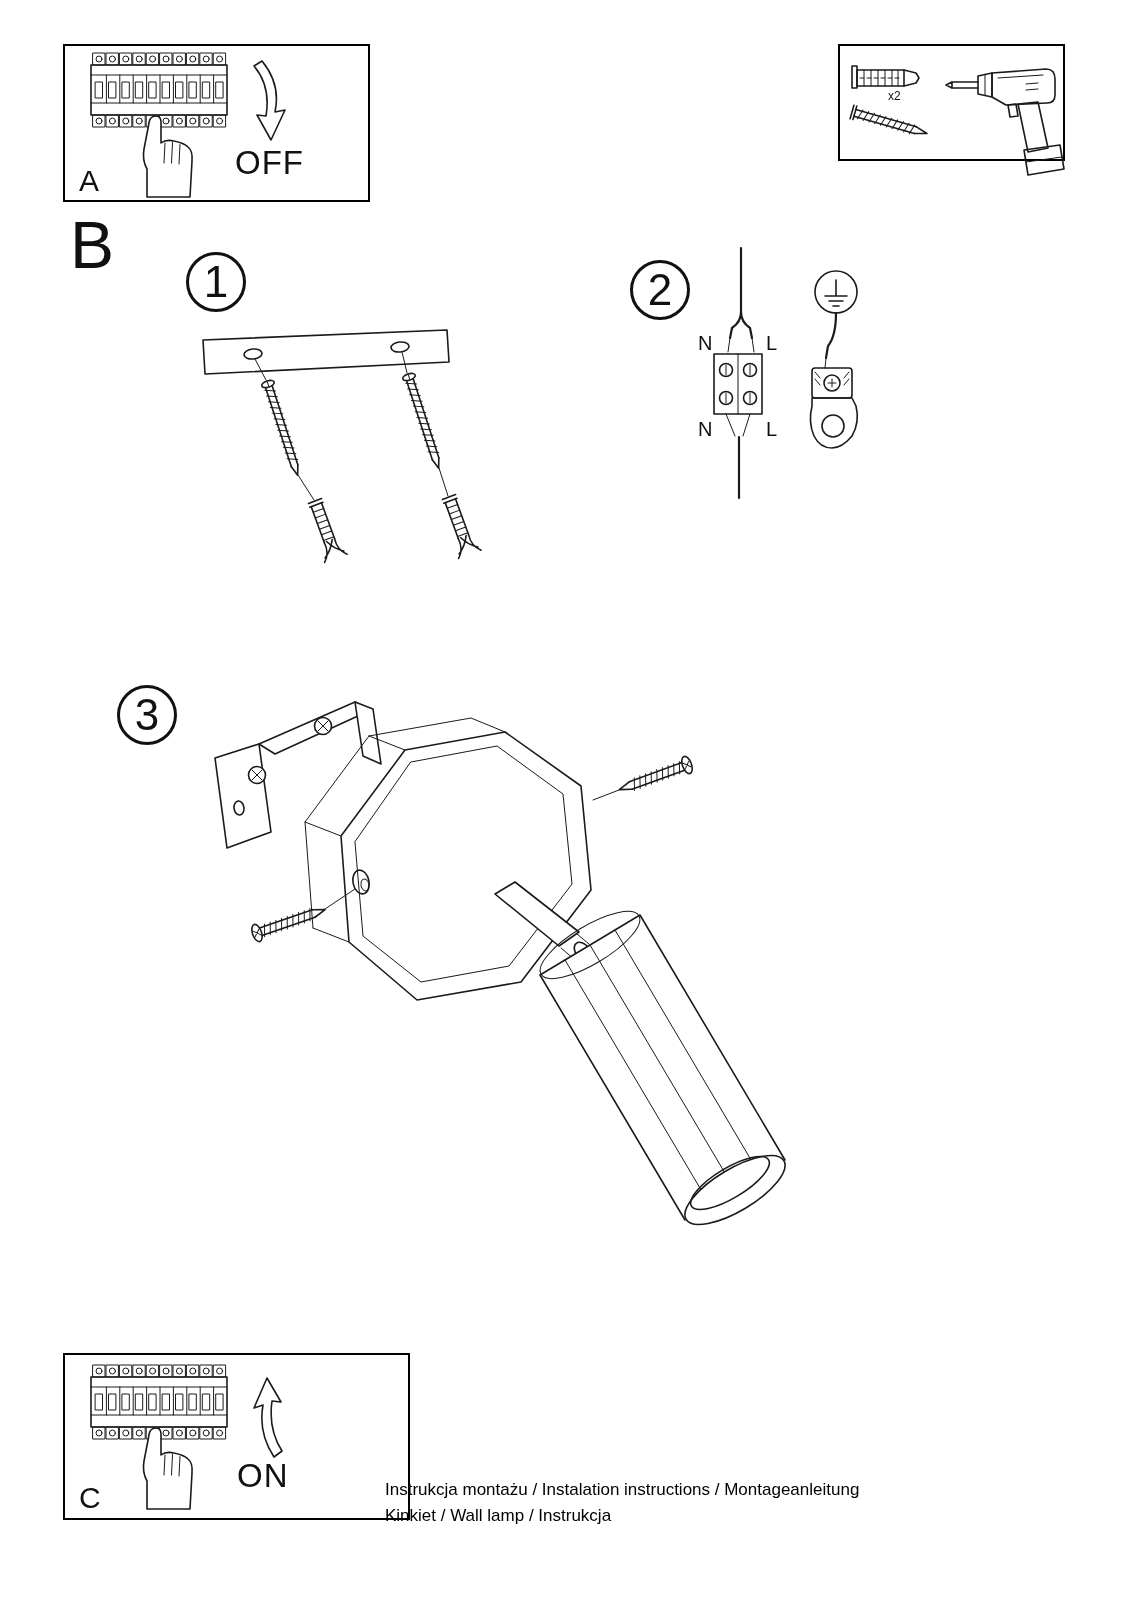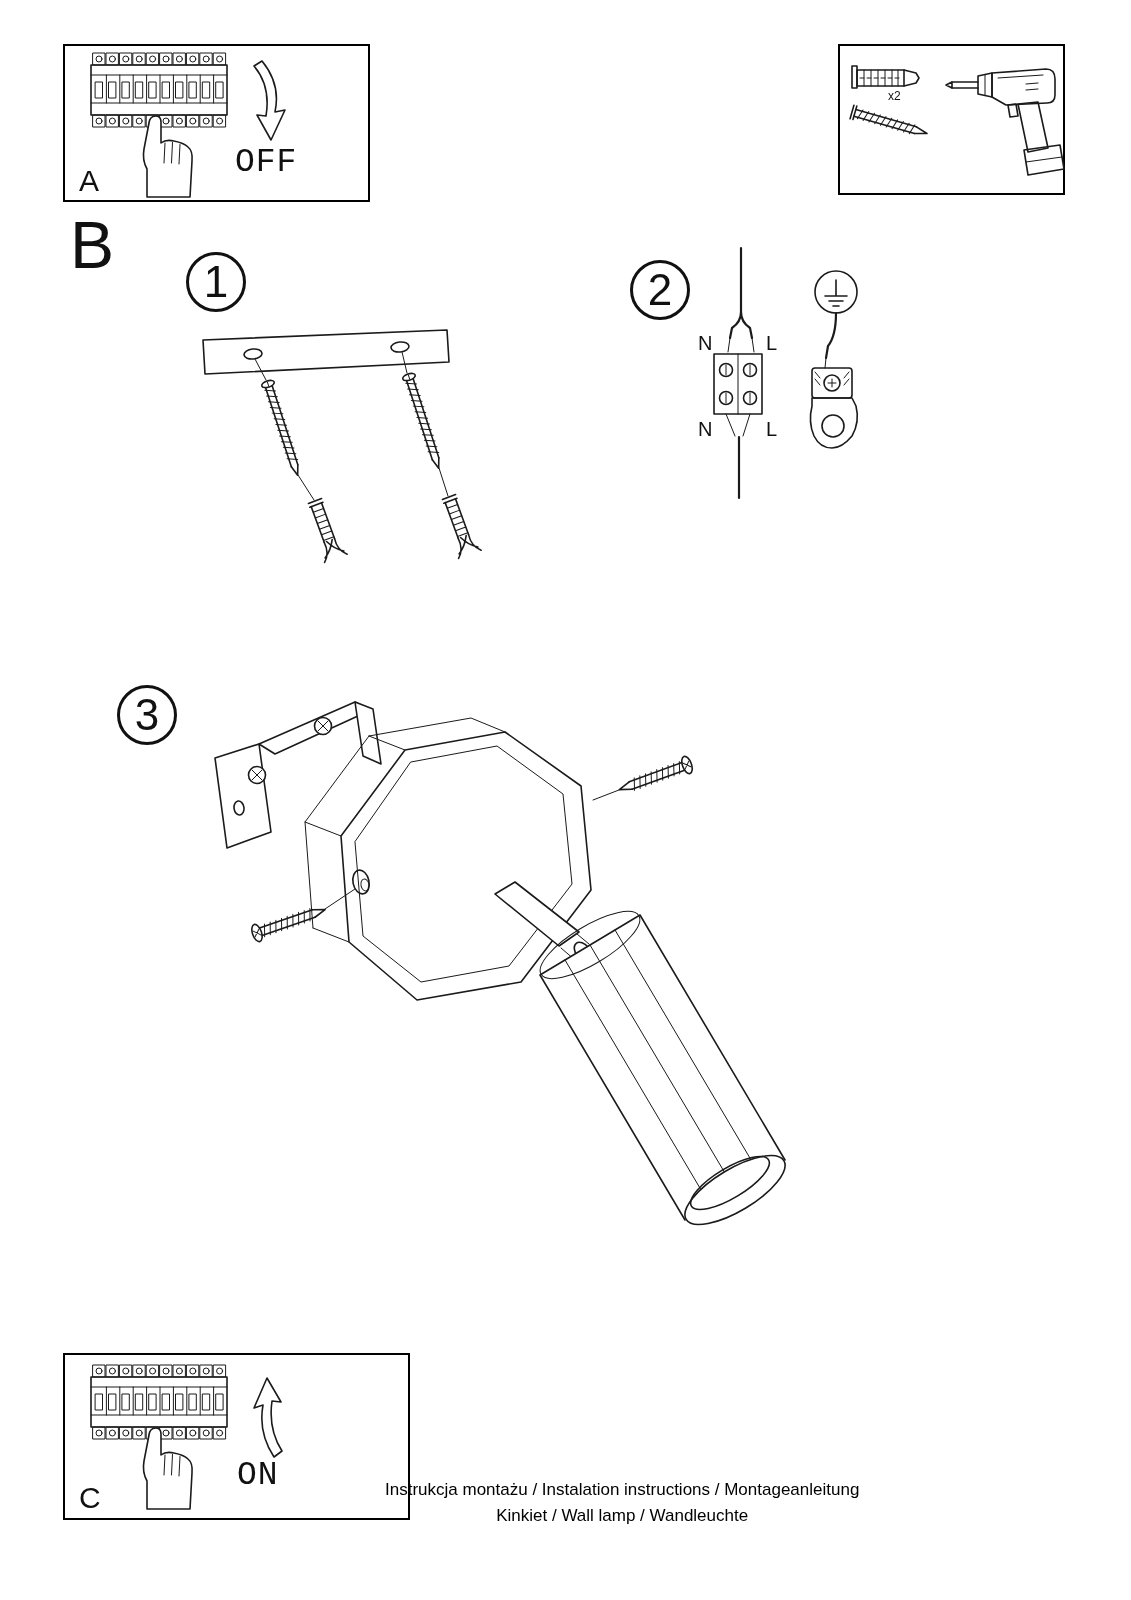--- a/index.html
+++ b/index.html
@@ -5,21 +5,21 @@
   * { margin:0; padding:0; box-sizing:border-box; }
   html,body { background:#ffffff; }
   .page {
     position:relative; width:1131px; height:1600px; background:#ffffff;
     font-family:"Liberation Sans", sans-serif; color:#111; overflow:hidden;
   }
   .box { position:absolute; border:2px solid #000; background:#fff; }
   .abs { position:absolute; }
   svg.abs { overflow:visible; }
   .panel-letter { position:absolute; font-size:30px; color:#111; }
-  .action-label { position:absolute; font-size:33px; color:#111; letter-spacing:1px;font-family:Liberation Mono, monospace; }
+  .action-label { position:absolute; font-size:33px; color:#111; letter-spacing:1px; }
   .big-letter { position:absolute; font-size:66px; line-height:1; color:#111; }
   .circle-num {
     position:absolute; width:60px; height:60px; border:3px solid #111; border-radius:50%;
     display:flex; align-items:center; justify-content:center; font-size:44px; color:#111; background:#fff;
   }
   .footer { position:absolute; font-size:17px; line-height:26px; color:#000; }
   
   .ln { fill:none; stroke:#1b1b1b; stroke-width:1.6; stroke-linecap:round; stroke-linejoin:round; }
   .thin { stroke-width:1; }
   .thk { stroke-width:2.2; }
@@ -72,21 +72,21 @@
         <path class="ln thin" d="M80,92 L79,112 M87.5,91.5 L86.5,112 M95,93.5 L94,113"></path>
       </g>
     </svg>
     <svg class="abs" style="left:182px;top:12px;" width="44" height="86" viewBox="0 0 44 86">
       <path class="ln fw" d="M15,3 Q34,26 28,54 L38,52 L24,82 L10,57 L19,58 Q24,28 7,8 Z"></path>
     </svg>
     <span class="action-label" style="left:170px;top:98px;">OFF</span>
     <span class="panel-letter" style="left:14px;top:118px;">A</span>
   </div>
 
-  <div class="box" style="left:838px;top:44px;width:227px;height:151px;">
+  <div class="box" style="left:838px;top:44px;width:227px;height:117px;">
     <svg class="abs" style="left:0;top:0;" width="223" height="147" viewBox="0 0 223 147">
       <g>
         <rect x="12" y="20" width="5" height="22" class="ln"></rect>
         <rect x="17" y="24" width="47" height="16" class="ln"></rect>
         <path class="ln thin" d="M24,24 V40 M31,24 V40 M38,24 V40 M45,24 V40 M52,24 V40 M58,24 V40"></path>
         <path class="ln" d="M64,24 L76,27 L79,32 L76,37 L64,40"></path>
         <path class="ln thin" stroke-dasharray="4 3" d="M20,32 H62"></path>
       </g>
       <text x="48" y="54" font-size="12">x2</text>
       <g transform="translate(12,66) rotate(16)">
@@ -298,18 +298,18 @@
         <path class="ln thin" d="M80,92 L79,112 M87.5,91.5 L86.5,112 M95,93.5 L94,113"></path>
       </g>
     </svg>
     <svg class="abs" style="left:185px;top:20px;" width="44" height="86" viewBox="0 0 44 86">
       <path class="ln fw" d="M24,82 Q8,58 13,30 L4,33 L17,3 L31,27 L22,26 Q18,54 32,76 Z"></path>
     </svg>
     <span class="action-label" style="left:172px;top:102px;">ON</span>
     <span class="panel-letter" style="left:14px;top:126px;">C</span>
   </div>
 
-  <div class="footer" style="left:385px;top:1477px;text-align:center;">
+  <div class="footer" style="left:385px;top:1477px;">
     <div>Instrukcja montażu / Instalation instructions / Montageanleitung</div>
-    <div>Kinkiet  / Wall lamp / Wandleuchte</div>
+    <div>Kinkiet  / Wall lamp / Instrukcja</div>
   </div>
 
 </div>
 
 </body></html>

